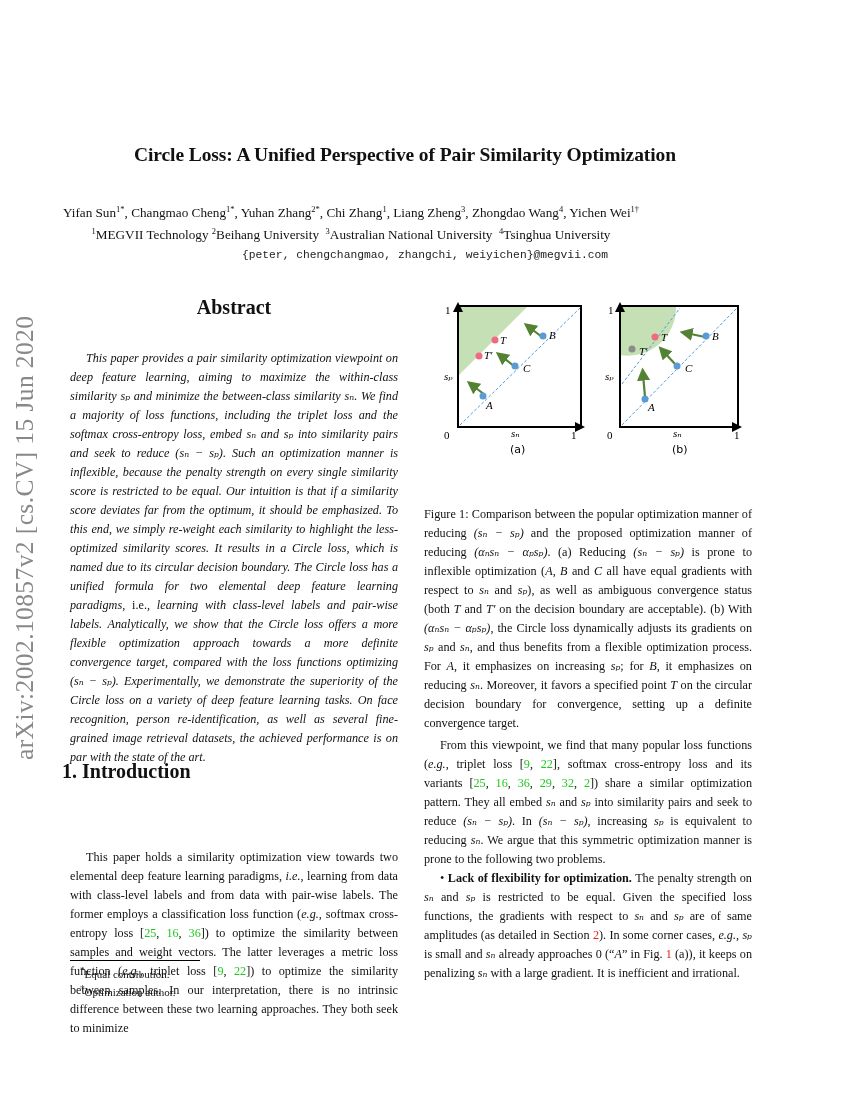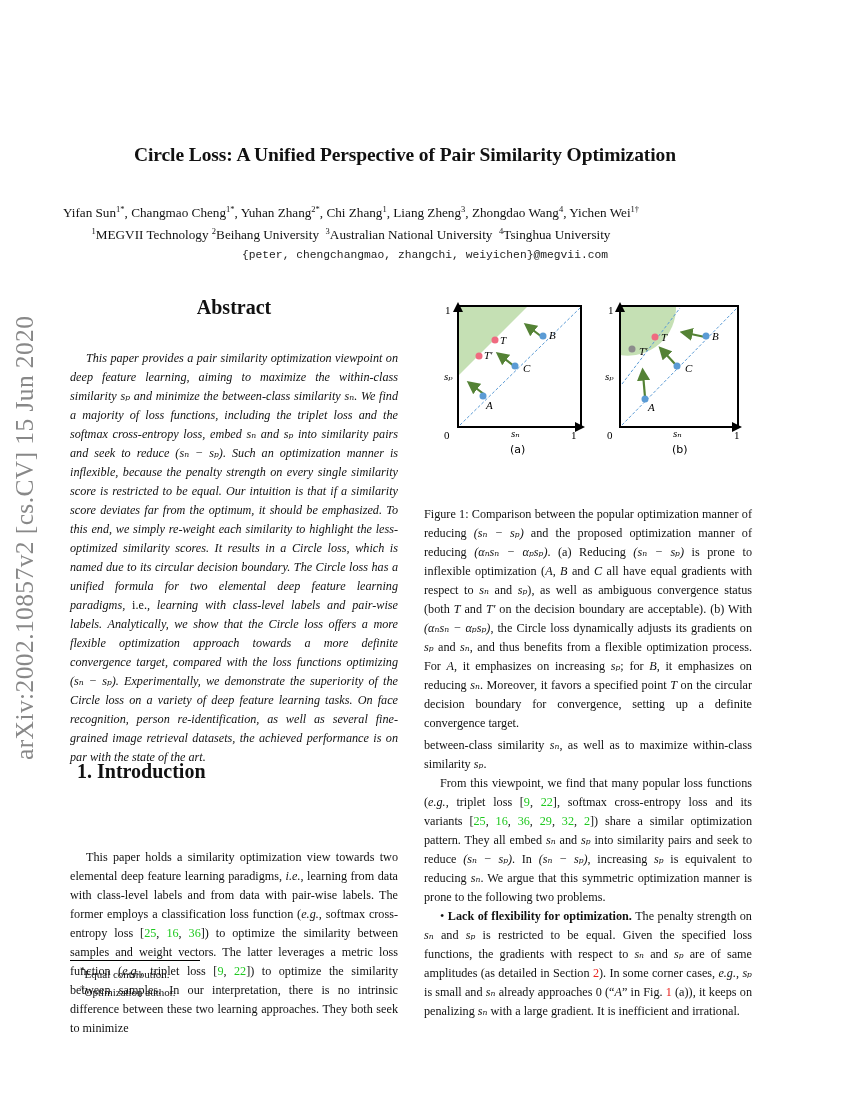--- a/index.html
+++ b/index.html
@@ -10,21 +10,21 @@
   .authors { left:0; width:702px; top:200px; text-align:center; font-size:13.2px; line-height:19px; }
   .authors sup { font-size:8.5px; }
   .email { left:0; width:850px; top:241px; text-align:center; font-family:"Liberation Mono","DejaVu Sans Mono",monospace; font-size:11.3px; color:#222;margin-top:8px; }
   .arxiv { left:10px; top:760px; transform-origin:0 0; transform:rotate(-90deg); font-size:25.5px; color:#888; white-space:nowrap; letter-spacing:0.4px; }
   .col { width:328px; font-size:12.2px; line-height:19px; text-align:justify;margin-top:29px; }
   .colL { left:70px; }
   .colR { left:424px; }
   h2 { margin:0; font-size:20px; font-weight:bold; }
   .abstract-h { left:70px; width:328px; top:296px; text-align:center; }
   .abstract-body { top:320px; font-style:italic; }
-  .intro-h { left:77px; top:760px; }
+  .intro-h { left:62px; top:760px; }
   .intro-body { top:819px; }
   p { margin:0; text-indent:16px; }
   .noind { text-indent:0; }
   .cite { color:#1ec81e; }
   .ref { color:#e8201c; }
   .m { font-style:italic; font-family:"Liberation Serif","DejaVu Serif",serif; }
   .fn-rule { left:70px; top:960px; width:130px; height:1px; background:#000; }
   .footnotes { left:80px; top:963px; font-size:11px; line-height:14.5px; }
   .caption { top:476px; }
   .right-body { top:707px; }
@@ -137,16 +137,15 @@
     <text x="304" y="143" font-size="11">1</text>
     <text class="fig-label" x="242" y="157" font-size="11">(b)</text>
   </g>
 </svg>
 
 <div class="abs col colR caption">
   <p class="noind"><span>Figure 1: Comparison between the popular optimization manner of reducing </span><span class="m">(sₙ − sₚ)</span><span> and the proposed optimization manner of reducing </span><span class="m">(αₙsₙ − αₚsₚ)</span><span>. (a) Reducing </span><span class="m">(sₙ − sₚ)</span><span> is prone to inflexible optimization (</span><span class="m">A</span>, <span class="m">B</span><span> and </span><span class="m">C</span><span> all have equal gradients with respect to </span><span class="m">sₙ</span><span> and </span><span class="m">sₚ</span><span>), as well as ambiguous convergence status (both </span><span class="m">T</span><span> and </span><span class="m">T′</span><span> on the decision boundary are acceptable). (b) With </span><span class="m">(αₙsₙ − αₚsₚ)</span><span>, the Circle loss dynamically adjusts its gradients on </span><span class="m">sₚ</span><span> and </span><span class="m">sₙ</span><span>, and thus benefits from a flexible optimization process. For </span><span class="m">A</span><span>, it emphasizes on increasing </span><span class="m">sₚ</span><span>; for </span><span class="m">B</span><span>, it emphasizes on reducing </span><span class="m">sₙ</span><span>. Moreover, it favors a specified point </span><span class="m">T</span><span> on the circular decision boundary for convergence, setting up a definite convergence target.</span></p>
 </div>
 
 <div class="abs col colR right-body">
-  <p class="noind"><span>between-class similarity </span><span class="m">sₙ</span><span>, as well as to maximize within-class similarity </span><span class="m">sₚ</span><span>.</span></p>
   <p><span>From this viewpoint, we find that many popular loss functions (</span><i>e.g.</i><span>, triplet loss [</span><a class="cite">9</a>, <a class="cite">22</a><span>], softmax cross-entropy loss and its variants [</span><a class="cite">25</a>, <a class="cite">16</a>, <a class="cite">36</a>, <a class="cite">29</a>, <a class="cite">32</a>, <a class="cite">2</a><span>]) share a similar optimization pattern. They all embed </span><span class="m">sₙ</span><span> and </span><span class="m">sₚ</span><span> into similarity pairs and seek to reduce </span><span class="m">(sₙ − sₚ)</span><span>. In </span><span class="m">(sₙ − sₚ)</span><span>, increasing </span><span class="m">sₚ</span><span> is equivalent to reducing </span><span class="m">sₙ</span><span>. We argue that this symmetric optimization manner is prone to the following two problems.</span></p>
   <p>• <b>Lack of flexibility for optimization.</b><span> The penalty strength on </span><span class="m">sₙ</span><span> and </span><span class="m">sₚ</span><span> is restricted to be equal. Given the specified loss functions, the gradients with respect to </span><span class="m">sₙ</span><span> and </span><span class="m">sₚ</span><span> are of same amplitudes (as detailed in Section </span><a class="ref">2</a><span>). In some corner cases, </span><i>e.g.</i>, <span class="m">sₚ</span><span> is small and </span><span class="m">sₙ</span><span> already approaches 0 (“</span><span class="m">A</span><span>” in Fig. </span><a class="ref">1</a><span> (a)), it keeps on penalizing </span><span class="m">sₙ</span><span> with a large gradient. It is inefficient and irrational.</span></p>
 </div>
 
 </body></html>

